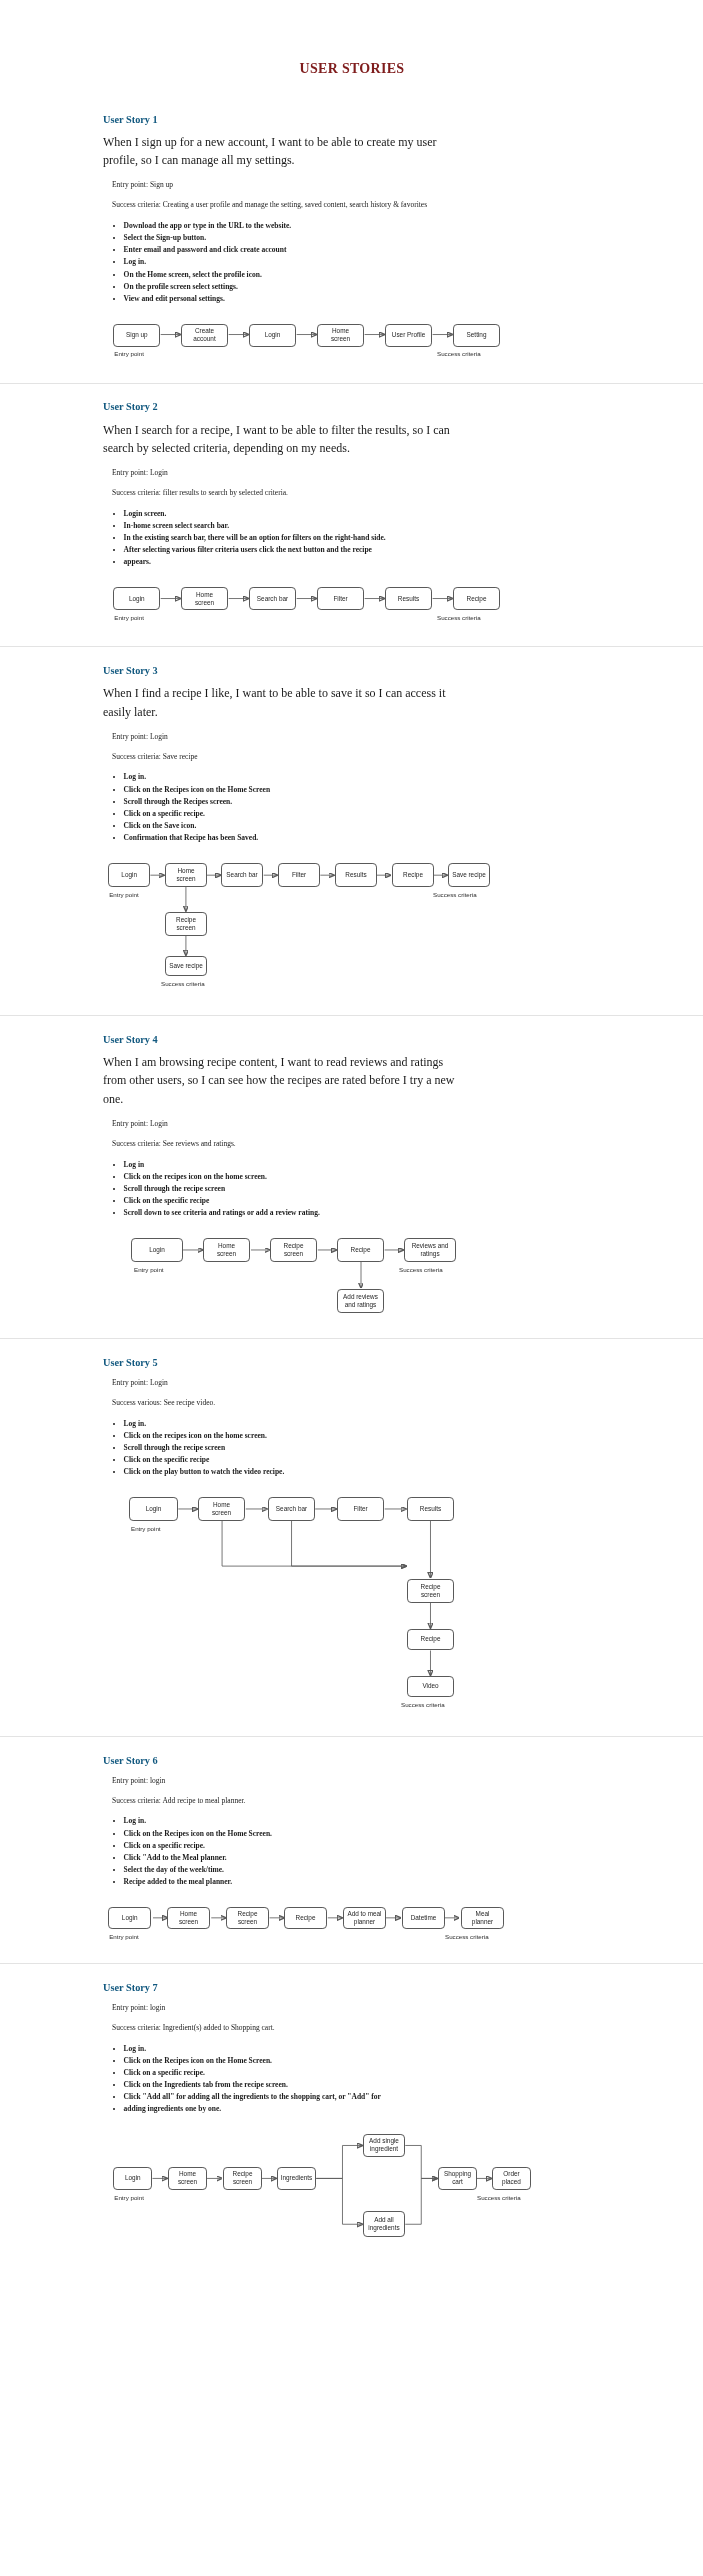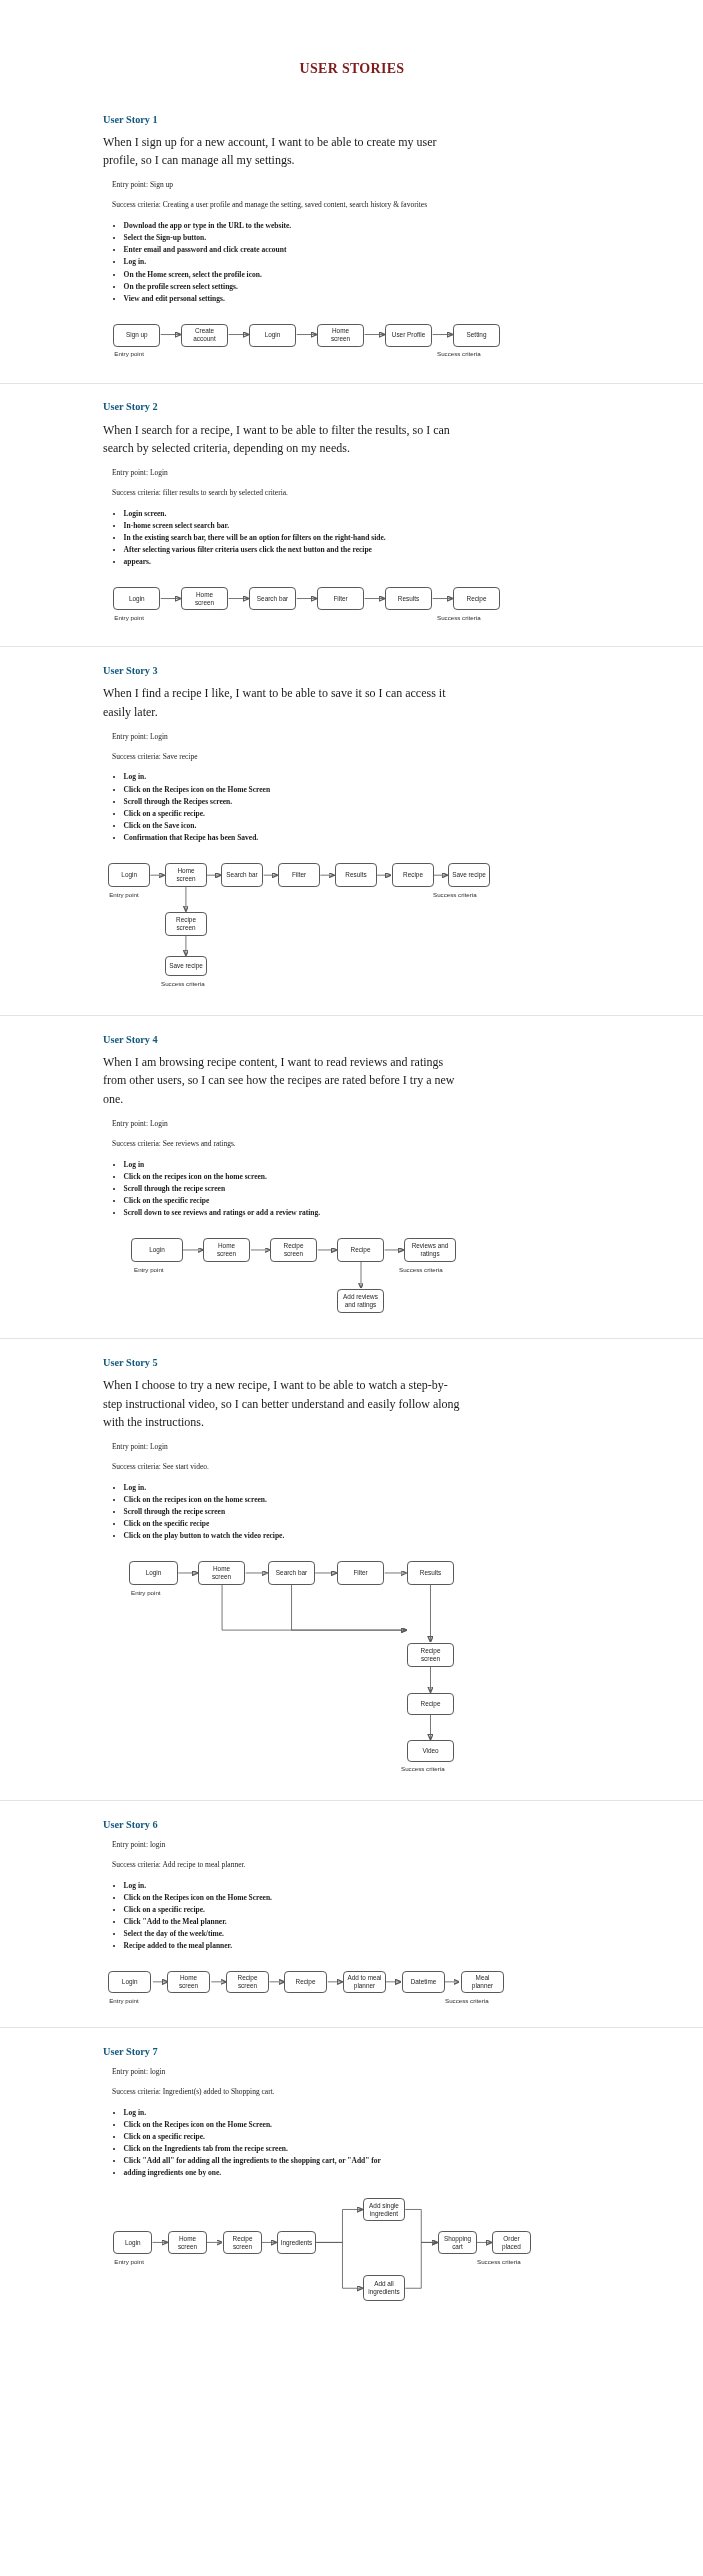--- a/index.html
+++ b/index.html
@@ -280,21 +280,21 @@
           <p class="story-desc">When I am browsing recipe content, I want to read reviews and ratings from other users, so I can see how the recipes are rated before I try a new one.</p>
           <div class="criteria-block">
             <p class="criteria-line">Entry point: Login</p>
             <p class="criteria-line">Success criteria: See reviews and ratings.</p>
           </div>
           <ul class="steps">
             <li>Log in</li>
             <li>Click on the recipes icon on the home screen.</li>
             <li>Scroll through the recipe screen</li>
             <li>Click on the specific recipe</li>
-            <li>Scroll down to see reviews and ratings or add a review rating.</li>
+            <li>Scroll down to see criteria and ratings or add a review rating.</li>
           </ul>
           <div class="flow-wrap">
             <div class="flow-canvas" style="height: 90px;">
               <svg class="flow-svg" width="515" height="90" viewBox="0 0 1000 175">
                 <defs>
                   <marker id="arw3" markerWidth="7" markerHeight="7" refX="6" refY="3" orient="auto">
                     <path d="M0,0 L7,3 L0,6 z" fill="#595959" stroke="none"></path>
                   </marker>
                 </defs>
                 <path d="M155,33 L193,33" marker-end="url(#arw3)"></path>
@@ -323,24 +323,23 @@
               </div>
               <div class="caption" style="left: 31px; top: 33px;">Entry point</div>
               <div class="caption" style="left: 296px; top: 33px;">Success criteria</div>
             </div>
           </div>
         </div>
       </section>
       <section class="story">
         <div class="story-inner">
           <h2 class="story-heading">User Story 5</h2>
-          <p class="story-desc">When I choose to try a new recipe, I want to be able to watch a step-by-step instructional video, so I can better understand and easily follow along with the instructions.</p>
           <div class="criteria-block">
             <p class="criteria-line">Entry point: Login</p>
-            <p class="criteria-line">Success criteria: See start video.</p>
+            <p class="criteria-line">Success various: See recipe video.</p>
           </div>
           <ul class="steps">
             <li>Log in.</li>
             <li>Click on the recipes icon on the home screen.</li>
             <li>Scroll through the recipe screen</li>
             <li>Click on the specific recipe</li>
             <li>Click on the play button to watch the video recipe.</li>
           </ul>
           <div class="flow-wrap">
             <div class="flow-canvas" style="height: 229px;">

